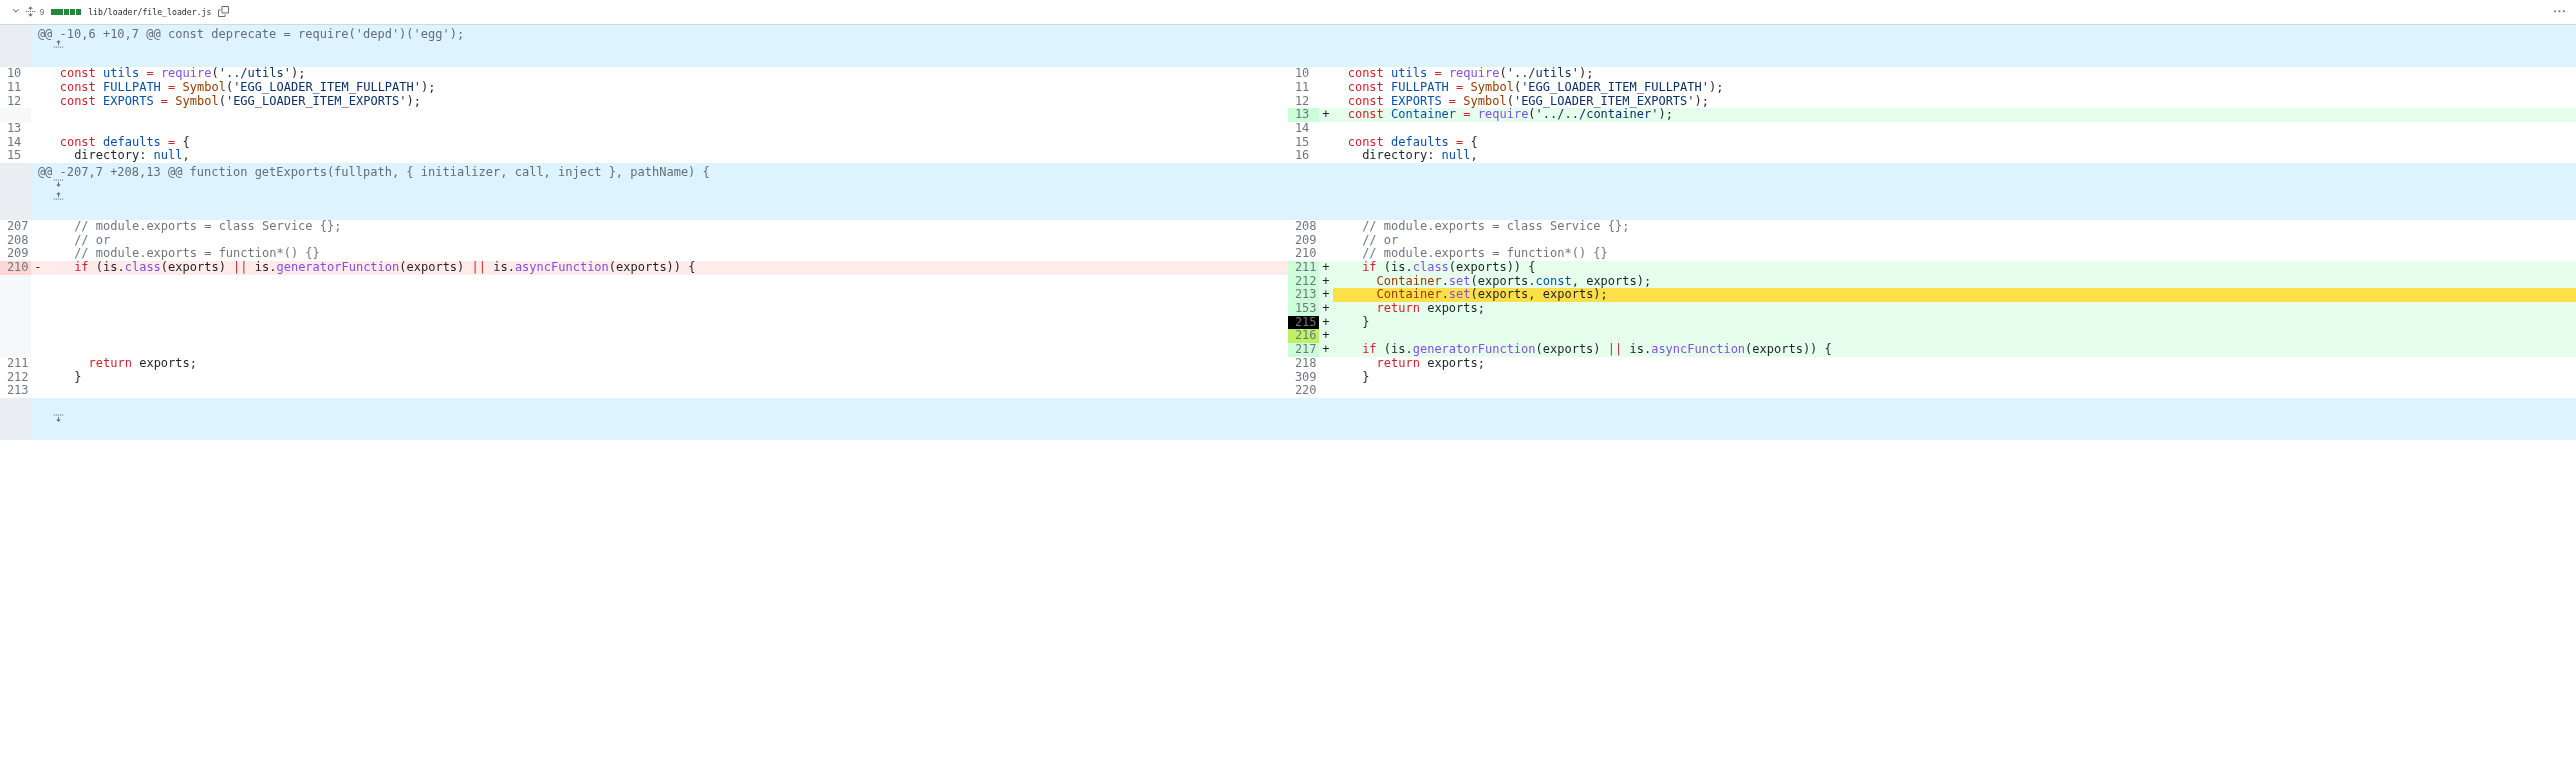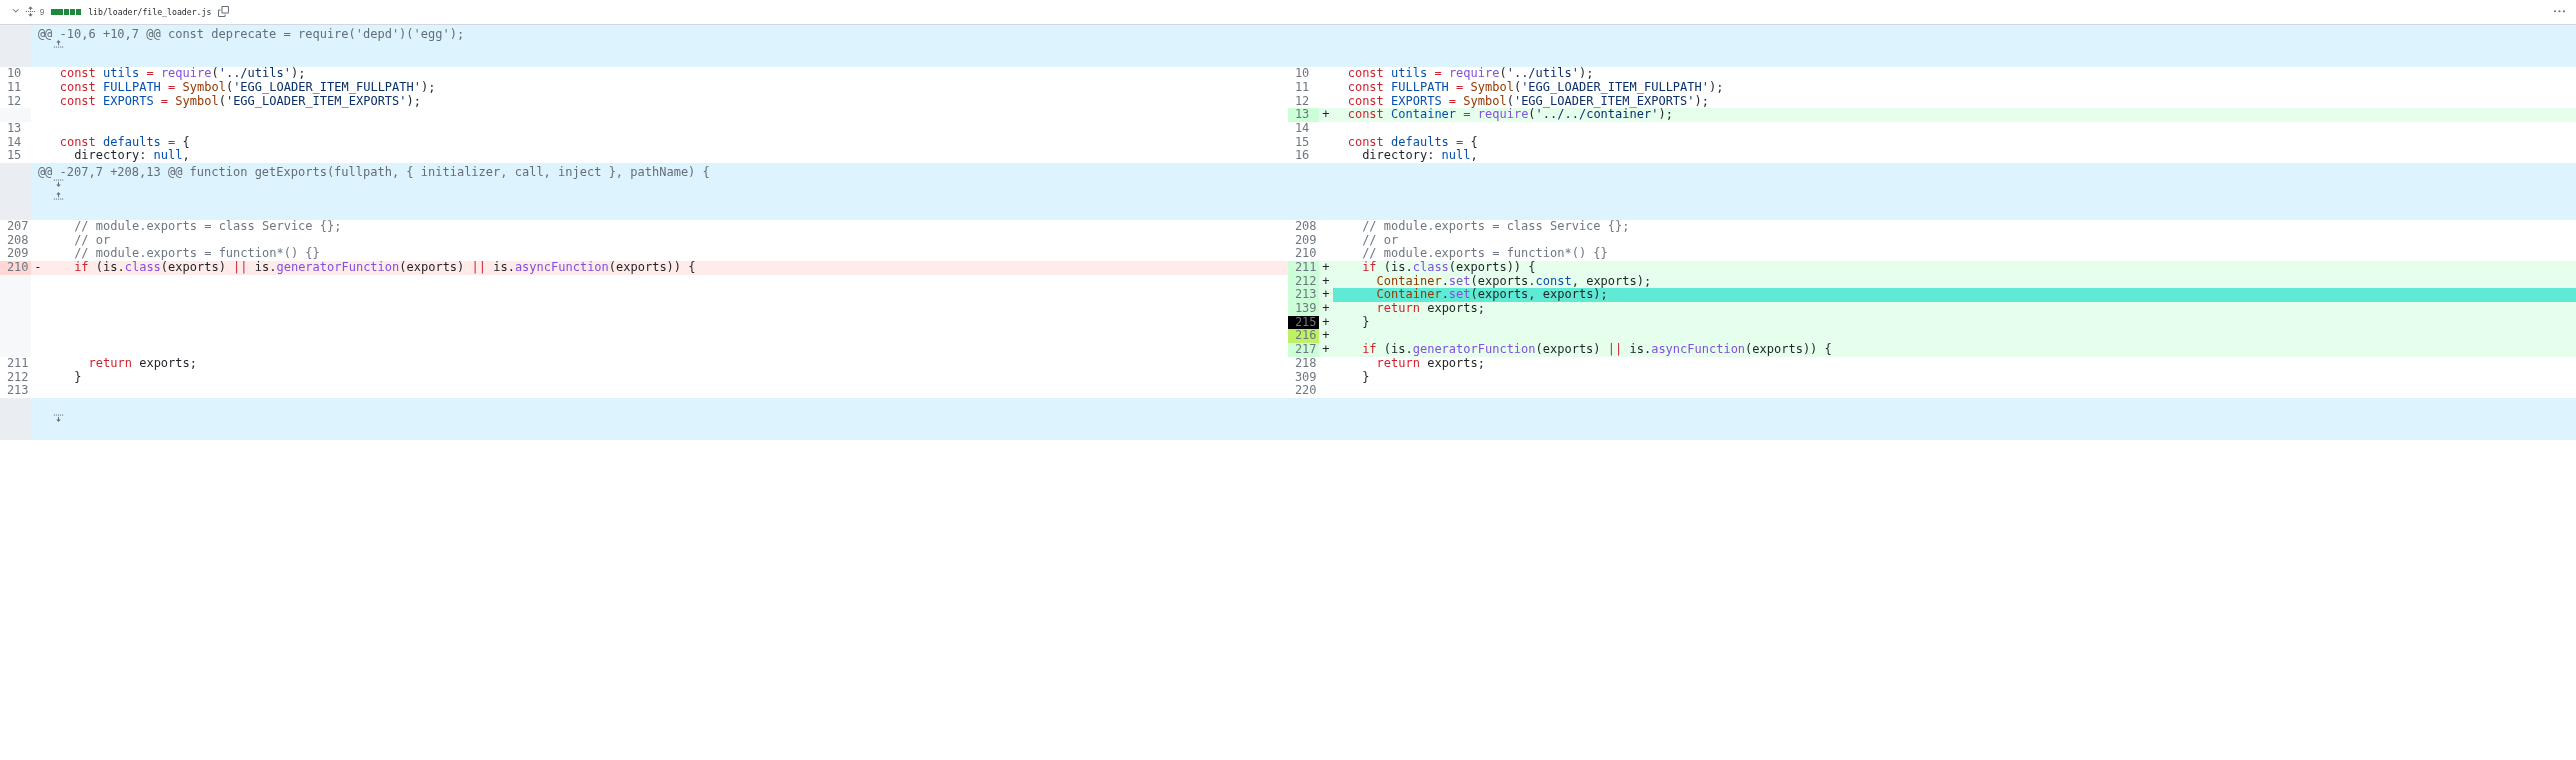--- a/index.html
+++ b/index.html
@@ -279,28 +279,28 @@
     <td class="marker" style="background:#e6ffec">+</td>
     <td class="code" style="background:#e6ffec">    <span class="pl-v">Container</span>.<span class="pl-en">set</span>(exports.<span class="pl-c1">const</span>, exports);</td>
   </tr>
 
   <tr>
     <td class="num" style="background:#f6f8fa"></td>
         <td class="marker"></td>
         <td class="code"></td>
     <td class="num" style="background:#ccffd8">213</td>
     <td class="marker" style="background:#e6ffec">+</td>
-    <td class="code" style="background:#5eead4">    <span class="pl-v">Container</span>.<span class="pl-en">set</span>(exports, exports);</td>
-  </tr>
-
-  <tr>
-    <td class="num" style="background:#f6f8fa"></td>
-        <td class="marker"></td>
-        <td class="code"></td>
-    <td class="num" style="background:#ccffd8">139</td>
+    <td class="code" style="background:#fde047">    <span class="pl-v">Container</span>.<span class="pl-en">set</span>(exports, exports);</td>
+  </tr>
+
+  <tr>
+    <td class="num" style="background:#f6f8fa"></td>
+        <td class="marker"></td>
+        <td class="code"></td>
+    <td class="num" style="background:#ccffd8">153</td>
     <td class="marker" style="background:#e6ffec">+</td>
     <td class="code" style="background:#e6ffec">    <span class="pl-k">return</span> exports;</td>
   </tr>
 
   <tr>
     <td class="num" style="background:#f6f8fa"></td>
         <td class="marker"></td>
         <td class="code"></td>
     <td class="num" style="background:#000000">215</td>
     <td class="marker" style="background:#e6ffec">+</td>

